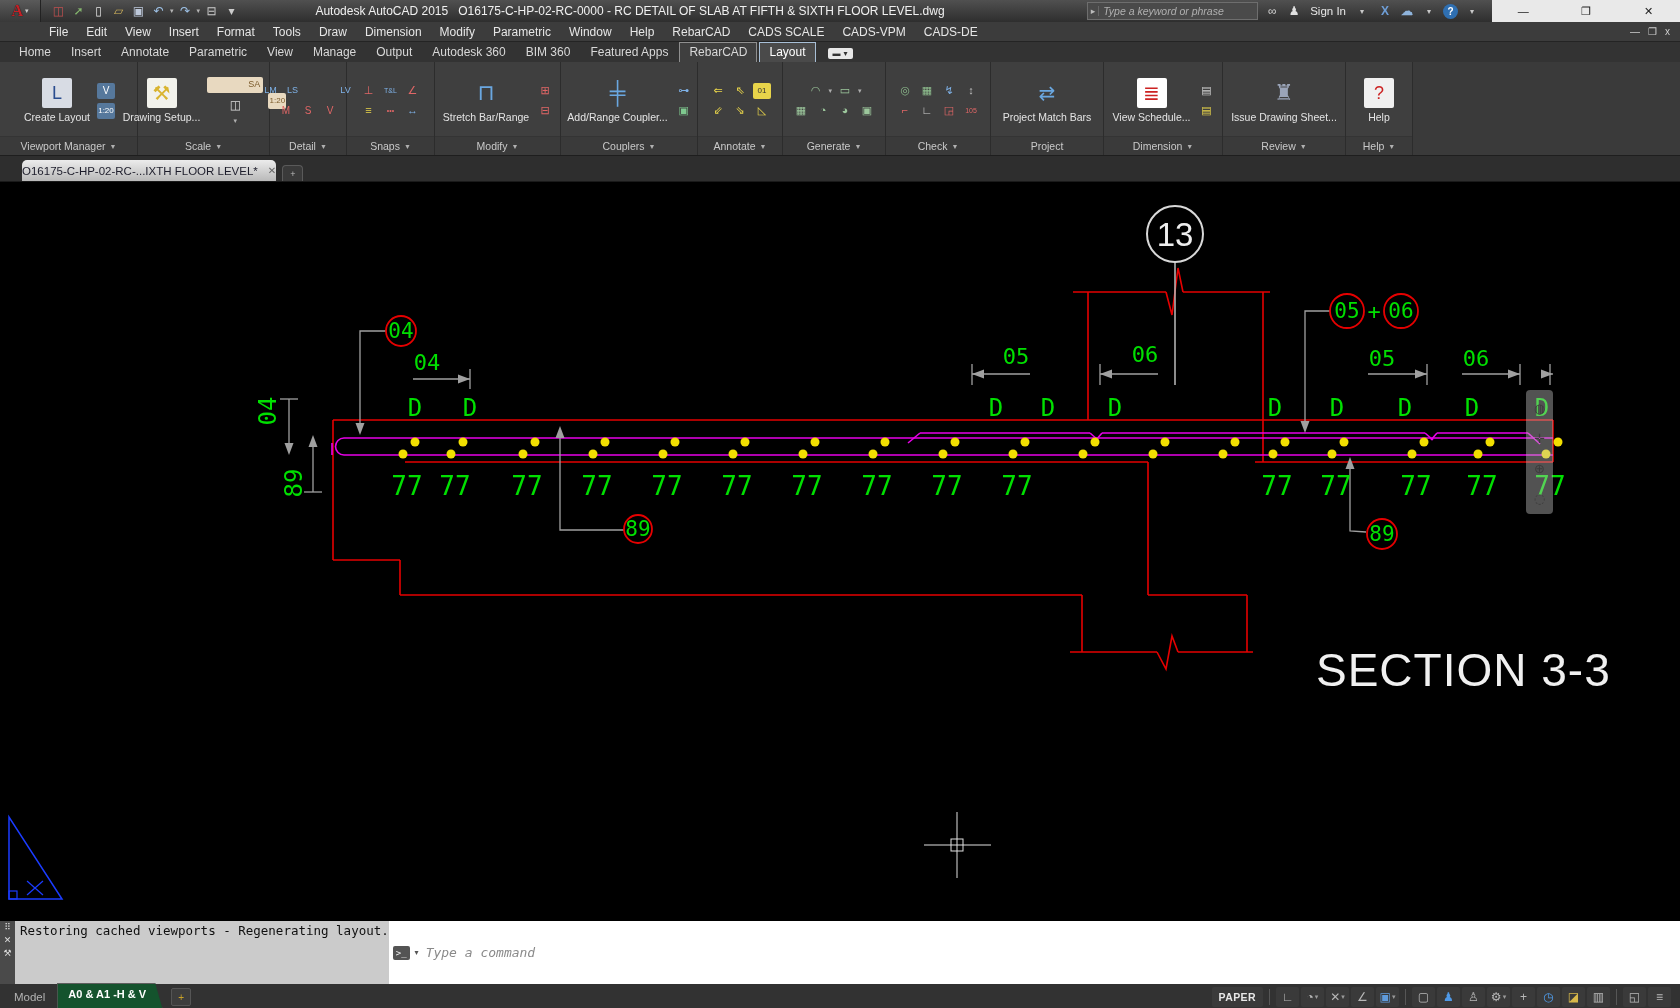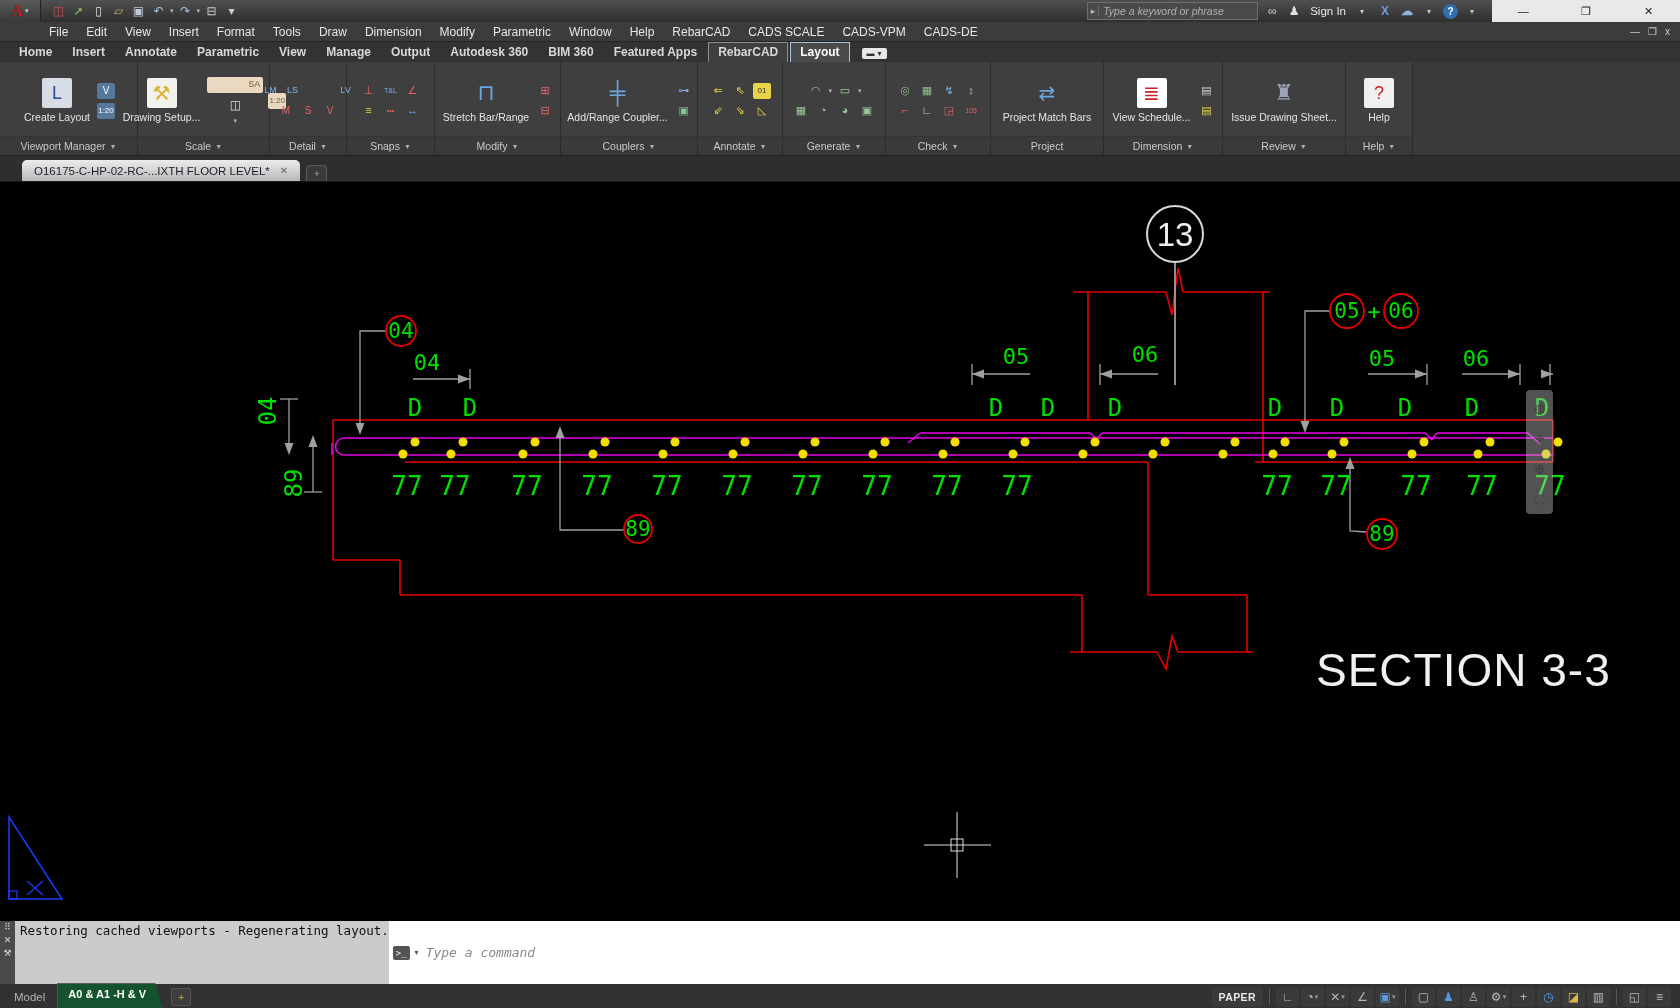--- a/index.html
+++ b/index.html
@@ -23,42 +23,42 @@
   .helpq{width:15px;height:15px;border-radius:50%;background:#2f6fb1;color:#fff;font-size:10px;font-weight:bold;display:flex;align-items:center;justify-content:center;}
   .winzone{width:188px;height:22px;background:#e9e9e9;display:flex;align-items:center;justify-content:space-around;margin-left:6px;}
   .winbtn{color:#1a1a1a;font-size:11px;width:44px;text-align:center;}
   
   .menubar{height:19px;background:#3c3c3c;border-bottom:1px solid #242424;display:flex;align-items:center;padding-left:40px;}
   .menu-item{padding:1px 9px;font-size:12px;color:#e6e6e6;}
   .mdi{margin-left:auto;display:flex;gap:8px;padding-right:10px;}
   .mdibtn{color:#cfcfcf;font-size:10px;}
   
   .tabrow{height:20px;background:#333333;display:flex;align-items:flex-end;padding-left:10px;gap:2px;}
-  .rtab{padding:2px 9px 3px;font-size:12px;color:#d8d8d8;white-space:nowrap;font-weight:bold;}
+  .rtab{padding:2px 9px 3px;font-size:12px;color:#d8d8d8;white-space:nowrap;}
   .rtab.open{border:1px solid #8f8f8f;border-bottom:none;background:#3f3f3f;}
   .rtab.active{border:1px solid #a8bfd6;border-bottom:none;background:#4a4a4a;color:#fff;}
   .tab-toggle{margin-left:10px;margin-bottom:3px;background:#e8e8e8;border-radius:2px;color:#333;font-size:8px;padding:1px 5px;display:flex;gap:3px;align-items:center;}
   
   .ribbon{height:93px;background:#3f3f3f;display:flex;border-bottom:1px solid #1e1e1e;}
   .panel{display:flex;flex-direction:column;border-right:1px solid #2c2c2c;flex:0 0 auto;}
   .panel-body{flex:1;display:flex;align-items:center;justify-content:center;gap:5px;padding:3px 3px 0;}
   .panel-label{height:18px;display:flex;align-items:center;justify-content:center;gap:4px;font-size:10.5px;color:#c9c9c9;background:#3a3a3a;border-top:1px solid #343434;white-space:nowrap;}
   .panel-label .dd{font-size:7px;color:#b0b0b0;}
   .bigbtn{display:flex;flex-direction:column;align-items:center;justify-content:center;gap:3px;padding:0 2px;}
   .bigicon{width:30px;height:30px;display:flex;align-items:center;justify-content:center;font-size:20px;border-radius:2px;}
   .biglabel{font-size:10.5px;color:#e4e4e4;white-space:nowrap;}
   .smallcol{display:flex;flex-direction:column;gap:4px;align-items:center;}
   .sicon{min-width:18px;height:16px;display:flex;align-items:center;justify-content:center;font-size:11px;border-radius:2px;line-height:1;}
   .icon-grid{display:flex;flex-direction:column;gap:4px;}
   .icon-row{display:flex;gap:4px;align-items:center;justify-content:center;}
   .ddm{font-size:7px;color:#b0b0b0;}
   .rib-fill{flex:1;background:#3a3a3a;}
   
   .doctabs{height:25px;background:#2e2e2e;display:flex;align-items:flex-end;padding-left:22px;gap:6px;border-bottom:1px solid #1a1a1a;}
-  .doctab{height:21px;background:linear-gradient(#ececec,#b9b9b9);color:#1d1d2b;font-size:11.5px;display:flex;align-items:center;gap:10px;padding:0 12px;border-radius:5px 5px 0 0;white-space:nowrap;}
+  .doctab{height:21px;background:linear-gradient(#ececec,#b9b9b9);color:#1d1d2b;font-size:11.5px;display:flex;align-items:center;gap:10px;padding:0 0;border-radius:5px 5px 0 0;white-space:nowrap;}
   .doctab .close{font-size:10px;color:#666;}
   .newtab{height:15px;background:#3a3a3a;border:1px solid #5a5a5a;border-bottom:none;border-radius:4px 4px 0 0;color:#bbb;font-size:9px;padding:0 7px;display:flex;align-items:center;margin-bottom:0;}
   
   .canvas{position:relative;height:739px;background:#000;}
   .canvas svg{position:absolute;left:0;top:0;}
   
   .cmdwrap{height:63px;display:flex;background:#cbcbcb;}
   .cmdgutter{width:15px;background:#4a4a4a;display:flex;flex-direction:column;align-items:center;gap:4px;padding-top:2px;}
   .gico{color:#ddd;font-size:9px;line-height:1;}
   .cmdmain{flex:1;display:flex;flex-direction:row;}
@@ -94,20 +94,24 @@
       <span class="qicon" style="color: rgb(228, 228, 228);">▯</span>
       <span class="qicon" style="color: rgb(217, 185, 92);">▱</span>
       <span class="qicon" style="color: rgb(189, 200, 218);">▣</span>
       <span class="qicon" style="color: rgb(159, 195, 232);">↶</span>
       <span class="qdd">▾</span>
       <span class="qicon" style="color: rgb(159, 195, 232);">↷</span>
       <span class="qdd">▾</span>
       <span class="qicon" style="color: rgb(204, 204, 204);">⊟</span>
       <span class="qicon" style="color: rgb(204, 204, 204);">▾</span>
     </div>
+  <div class="title-wrap">
+    <span>Autodesk AutoCAD 2015</span>&nbsp;&nbsp;
+    <span>O16175-C-HP-02-RC-0000 - RC DETAIL OF SLAB AT FIFTH &amp; SIXTH FLOOR LEVEL.dwg</span>
+  </div>
   <div class="tb-right">
     <div class="searchwrap">
       <span class="go">▸</span>
       <input class="searchbox" placeholder="Type a keyword or phrase" style="">
     </div>
     <span id="tb-tools" style="display:flex;gap:4px;">
         <span class="tbicon" style="color: rgb(208, 208, 208);">∞</span>
         <span class="tbicon" style="color: rgb(224, 224, 224);">♟</span>
       </span>
     <span class="signin">Sign In</span>

